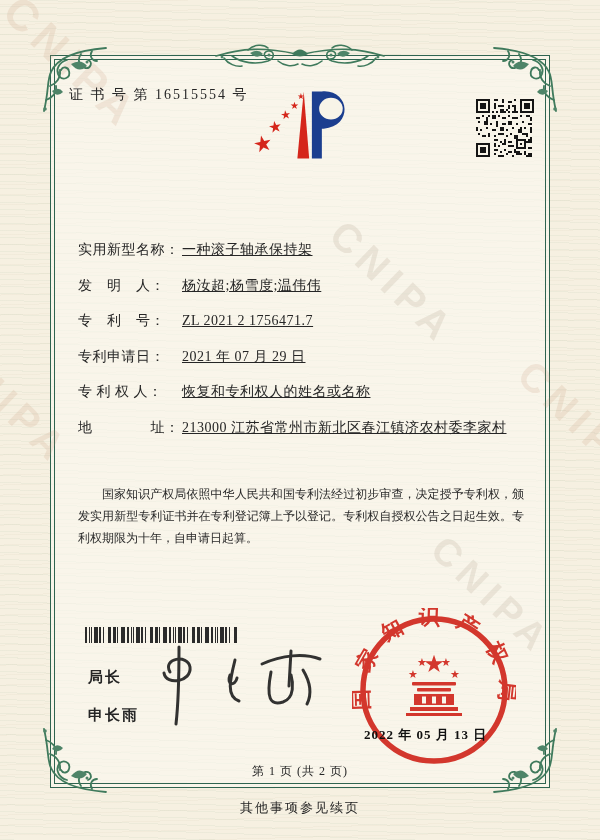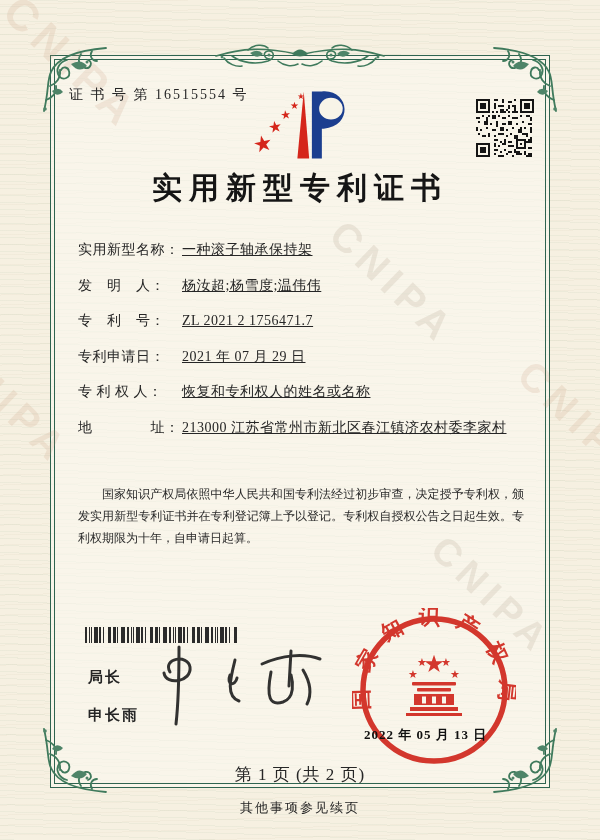--- a/index.html
+++ b/index.html
@@ -56,21 +56,21 @@
   }
   .signer{ position:absolute; left:88px; top:668px; font-family:"Liberation Sans","DejaVu Sans",sans-serif; }
   .signer div{ font-size:15px; font-weight:bold; letter-spacing:2px; }
   .signer div + div{ margin-top:19px; }
   .signature{ position:absolute; left:142px; top:640px; }
   .seal{ position:absolute; left:352px; top:608px; }
   .seal-date{
     position:absolute; left:364px; top:726px; width:150px;
     font-size:13px; font-weight:bold; letter-spacing:1px; color:#111;
   }
-  .page-no{ position:absolute; left:0; top:763px; width:100%; text-align:center; font-size:17px; letter-spacing:1px; }
+  .page-no{ position:absolute; left:0; top:763px; width:100%; text-align:center; font-size:12px; letter-spacing:1px; }
   .continuation{ position:absolute; left:0; top:799px; width:100%; text-align:center; font-size:13px; letter-spacing:2px; }
 </style>
 </head>
 <body>
 
 <div class="page">
 
   <div class="panel">
     <div class="panel-inner"></div>
   </div>
@@ -178,21 +178,20 @@
       <rect x="22" y="22" width="1" height="1" fill="#151515"></rect>
       <g fill="#151515">
         <rect x="26" y="20" width="2" height="2"></rect>
           <rect x="26" y="24" width="2" height="1"></rect>
           <rect x="20" y="26" width="2" height="2"></rect>
           <rect x="24" y="26" width="1" height="2"></rect>
           <rect x="26" y="27" width="2" height="2"></rect>
       </g>
     </svg>
 
-    <div class="title">实用新型专利证书</div>
 
     <div class="fields">
       <div class="f-row">
         <span class="f-label">实用新型名称：</span><span class="f-value">一种滚子轴承保持架</span>
       </div>
       <div class="f-row">
         <span class="f-label">发　明　人：</span><span class="f-value">杨汝超;杨雪度;温伟伟</span>
       </div>
       <div class="f-row">
         <span class="f-label">专　利　号：</span><span class="f-value">ZL 2021 2 1756471.7</span>

